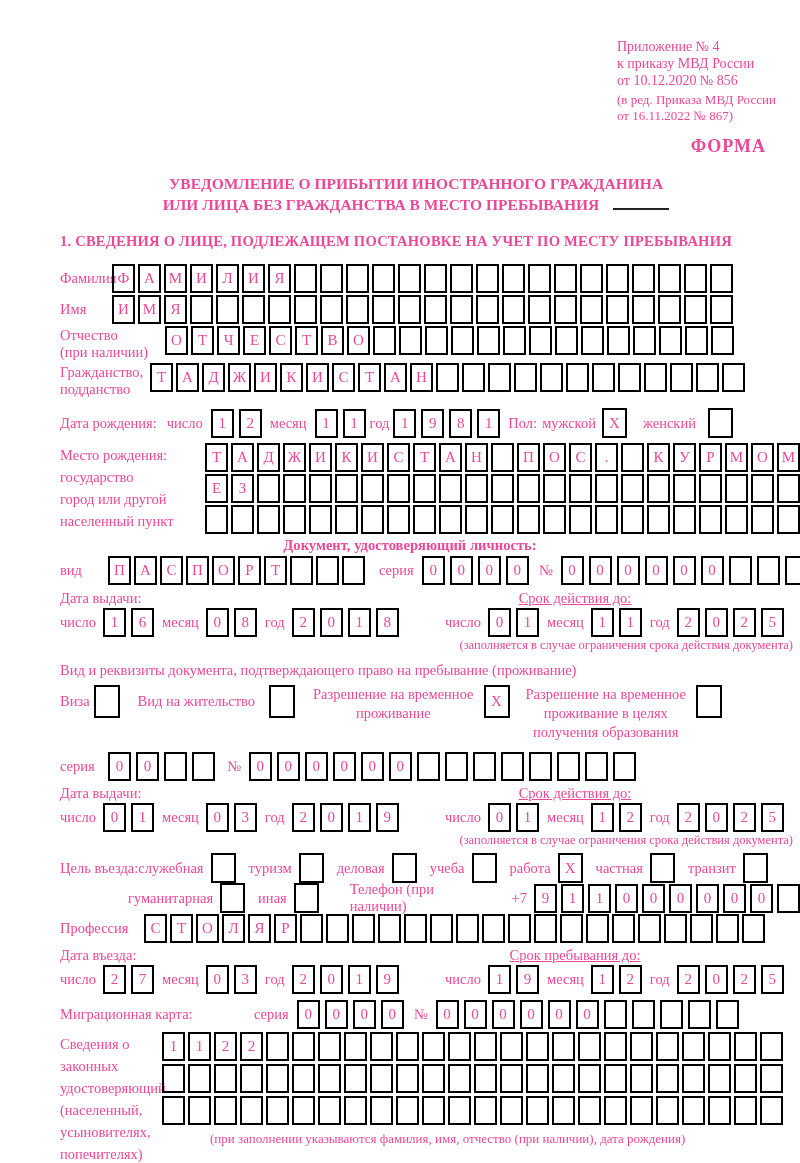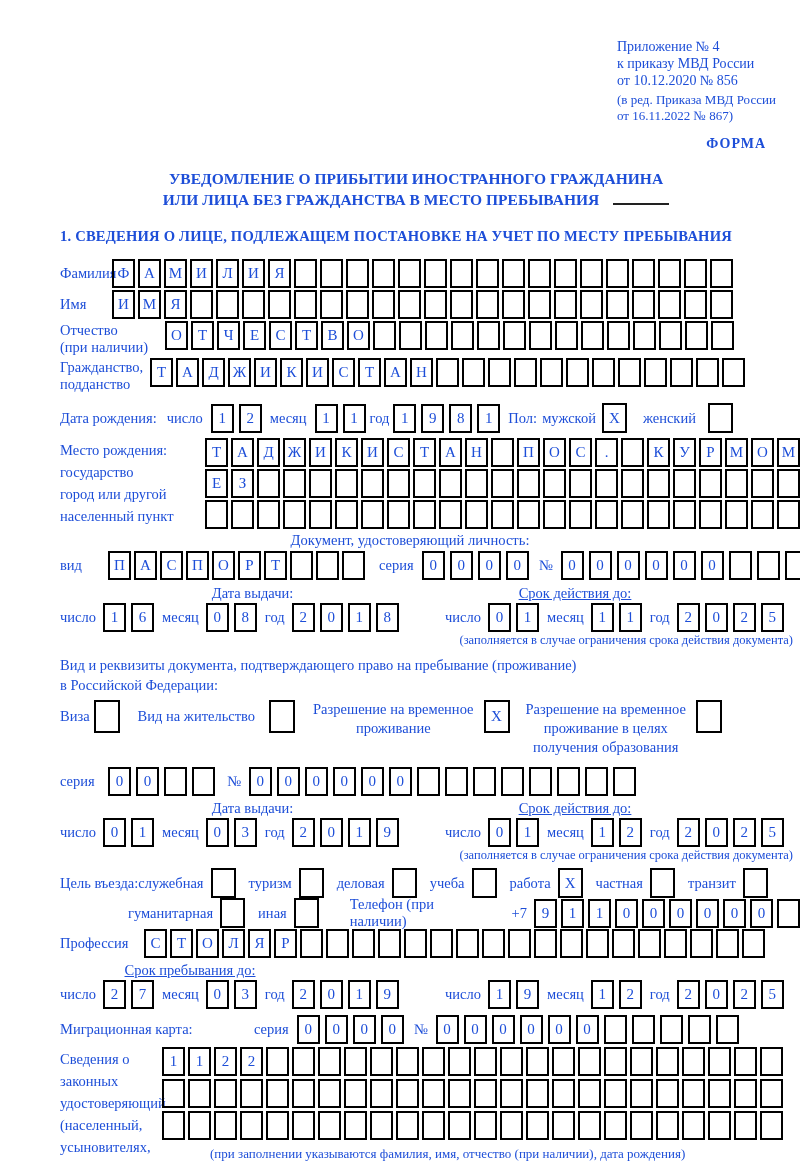--- a/index.html
+++ b/index.html
@@ -1,42 +1,42 @@
 <!DOCTYPE html>
 <html><head>
 <meta charset="utf-8">
 <style>
   * { margin:0; padding:0; box-sizing:border-box; }
   html,body { background:#888; }
-  .page { width:800px; height:1163px; margin:0 auto; background:#fff; color:#1d4ed8;
+  .page { width:800px; height:1163px; margin:0 auto; background:#fff; color:#ec4899;
     font-family:"Liberation Serif","DejaVu Serif",serif; font-size:14.5px;
     padding:38px 0 0 60px; overflow:hidden; position:relative; }
   .hdr { margin-left:557px; font-size:14px; line-height:17px; }
   .hdr .small { font-size:13px; line-height:16px; }
   .hdr .small:nth-child(4){ margin-top:3px; }
-  .forma { margin-top:12px; width:706px; text-align:right; font-weight:bold; font-size:14px; letter-spacing:1px; }
+  .forma { margin-top:12px; width:706px; text-align:right; font-weight:bold; font-size:18px; letter-spacing:1px; }
   .title { margin-top:16px; width:712px; text-align:center; font-weight:bold; font-size:15.5px; line-height:21px; }
   .blank-underline { display:inline-block; width:56px; height:13px; border-bottom:2px solid #222; margin-left:14px; }
   .sec-head { margin-top:18px; font-weight:bold; font-size:14.6px; letter-spacing:0.2px; }
   .frow { display:flex; align-items:flex-start; flex-wrap:nowrap; }
   .lbl { line-height:29px; flex:none; }
   .lbl2 { line-height:17px; padding-top:1px; flex:none; }
   .cells { display:flex; gap:3px; flex:none; }
   .cell { width:23px; height:29px; border:2px solid #000; flex:none;
     display:flex; align-items:center; justify-content:center;
     font-size:15px; font-family:"Liberation Serif","DejaVu Serif",serif; }
   .gap-last .cell:nth-child(11) { margin-left:7px; }
   .dgroup { display:flex; align-items:center; flex:none; }
   .dgroup .cells { gap:5px; margin:0 8px 0 7px; }
   .checkbox { width:25px; height:30px; border:2px solid #000; flex:none;
     display:flex; align-items:center; justify-content:center; font-size:15px; }
   .checkbox.tall { width:26px; height:33px; }
-  .doc-head { margin-top:3px; width:700px; text-align:center; font-weight:normal; font-size:14.6px; }
+  .doc-head { margin-top:3px; width:700px; text-align:center; font-weight:bold; font-size:14.6px; }
   .colheads { display:flex; margin-top:5px; line-height:17px; }
-  .ch-left { width:385px; text-align:center; flex:none; }
+  .ch-left { width:385px; flex:none; }
   .ch-right { width:260px; text-align:center; flex:none;text-decoration:underline; }
   .daterow { display:flex; margin-top:1px; }
   .dg-left { width:385px; }
   .note-right { width:733px; text-align:right; font-size:12.5px; line-height:15px; margin-top:1px; }
   .res-head { margin-top:7px; line-height:20px; font-size:14.5px; }
   .visa-row { display:flex; align-items:flex-start; margin-top:5px; }
   .opt-label-multi { text-align:center; line-height:19px; flex:none; }
   .purpose-row { display:flex; align-items:center; margin-top:5px; height:30px; }
   .purpose-row .checkbox { margin-left:7px; margin-right:13px; }
   .rep-note { margin-top:6px; margin-left:48px; font-size:13px; }
@@ -376,21 +376,20 @@
           <div class="cell">0</div>
           <div class="cell">2</div>
           <div class="cell">5</div>
         </div>
     </div>
   </div>
   <div class="note-right">(заполняется в случае ограничения срока действия документа)</div>
 
   <div class="res-head">
     <div>Вид и реквизиты документа, подтверждающего право на пребывание (проживание)</div>
-    <div>в Российской Федерации:</div>
   </div>
 
   <div class="visa-row">
     <span style="line-height:33px">Виза</span>
     <div class="checkbox tall" style="margin-left:4px"></div>
     <span style="line-height:33px; margin-left:18px">Вид на жительство</span>
     <div class="checkbox tall" style="margin-left:14px"></div>
     <div class="opt-label-multi" style="margin-left:18px">
       <div>Разрешение на временное</div>
       <div>проживание</div>
@@ -540,20 +539,21 @@
         <div class="cell"></div>
         <div class="cell"></div>
         <div class="cell"></div>
         <div class="cell"></div>
         <div class="cell"></div>
         <div class="cell"></div>
       </div>
   </div>
 
   <div class="colheads" style="margin-top:4px">
+    <div class="ch-left">Дата въезда:</div>
     <div class="ch-right">Срок пребывания до:</div>
   </div>
   <div class="daterow">
     <div class="dgroup dg-left">
       <span>число</span>
       <div class="cells">
           <div class="cell">2</div>
           <div class="cell">7</div>
         </div>
       <span>месяц</span>

